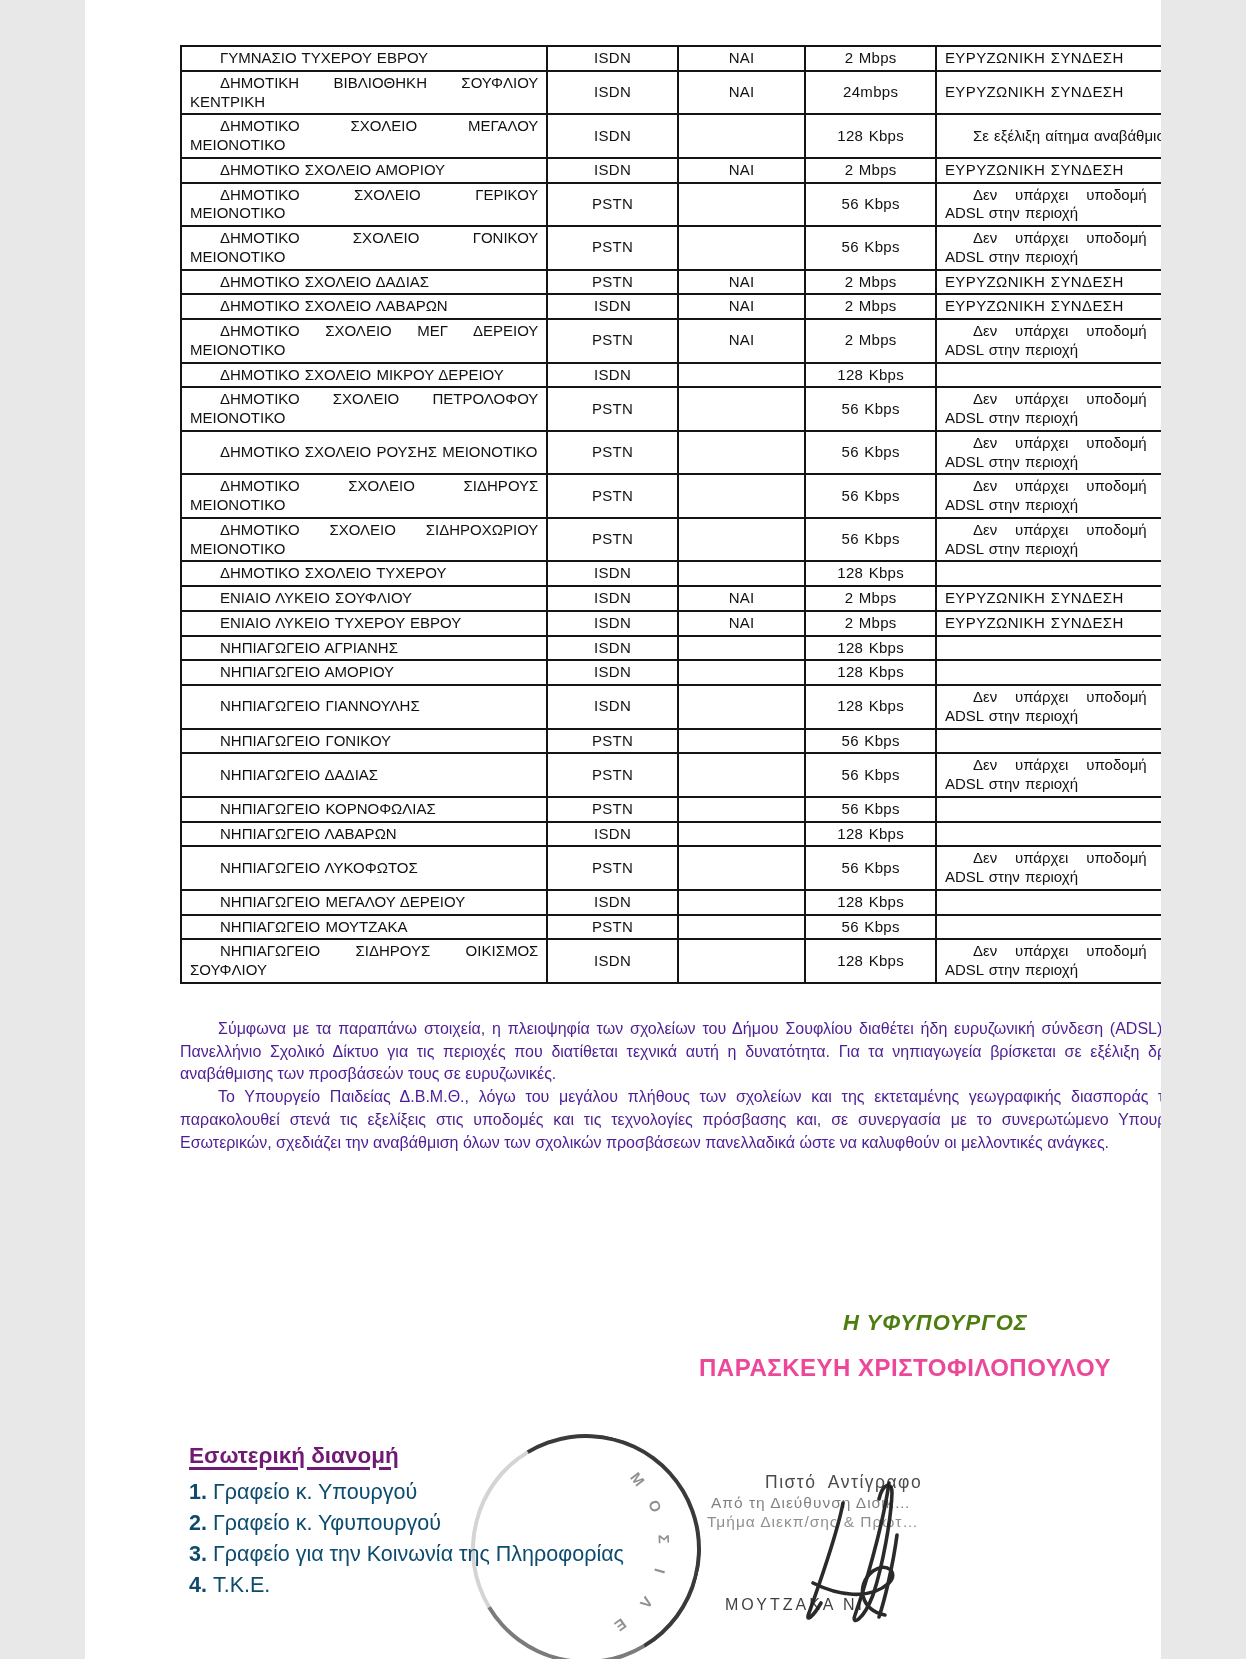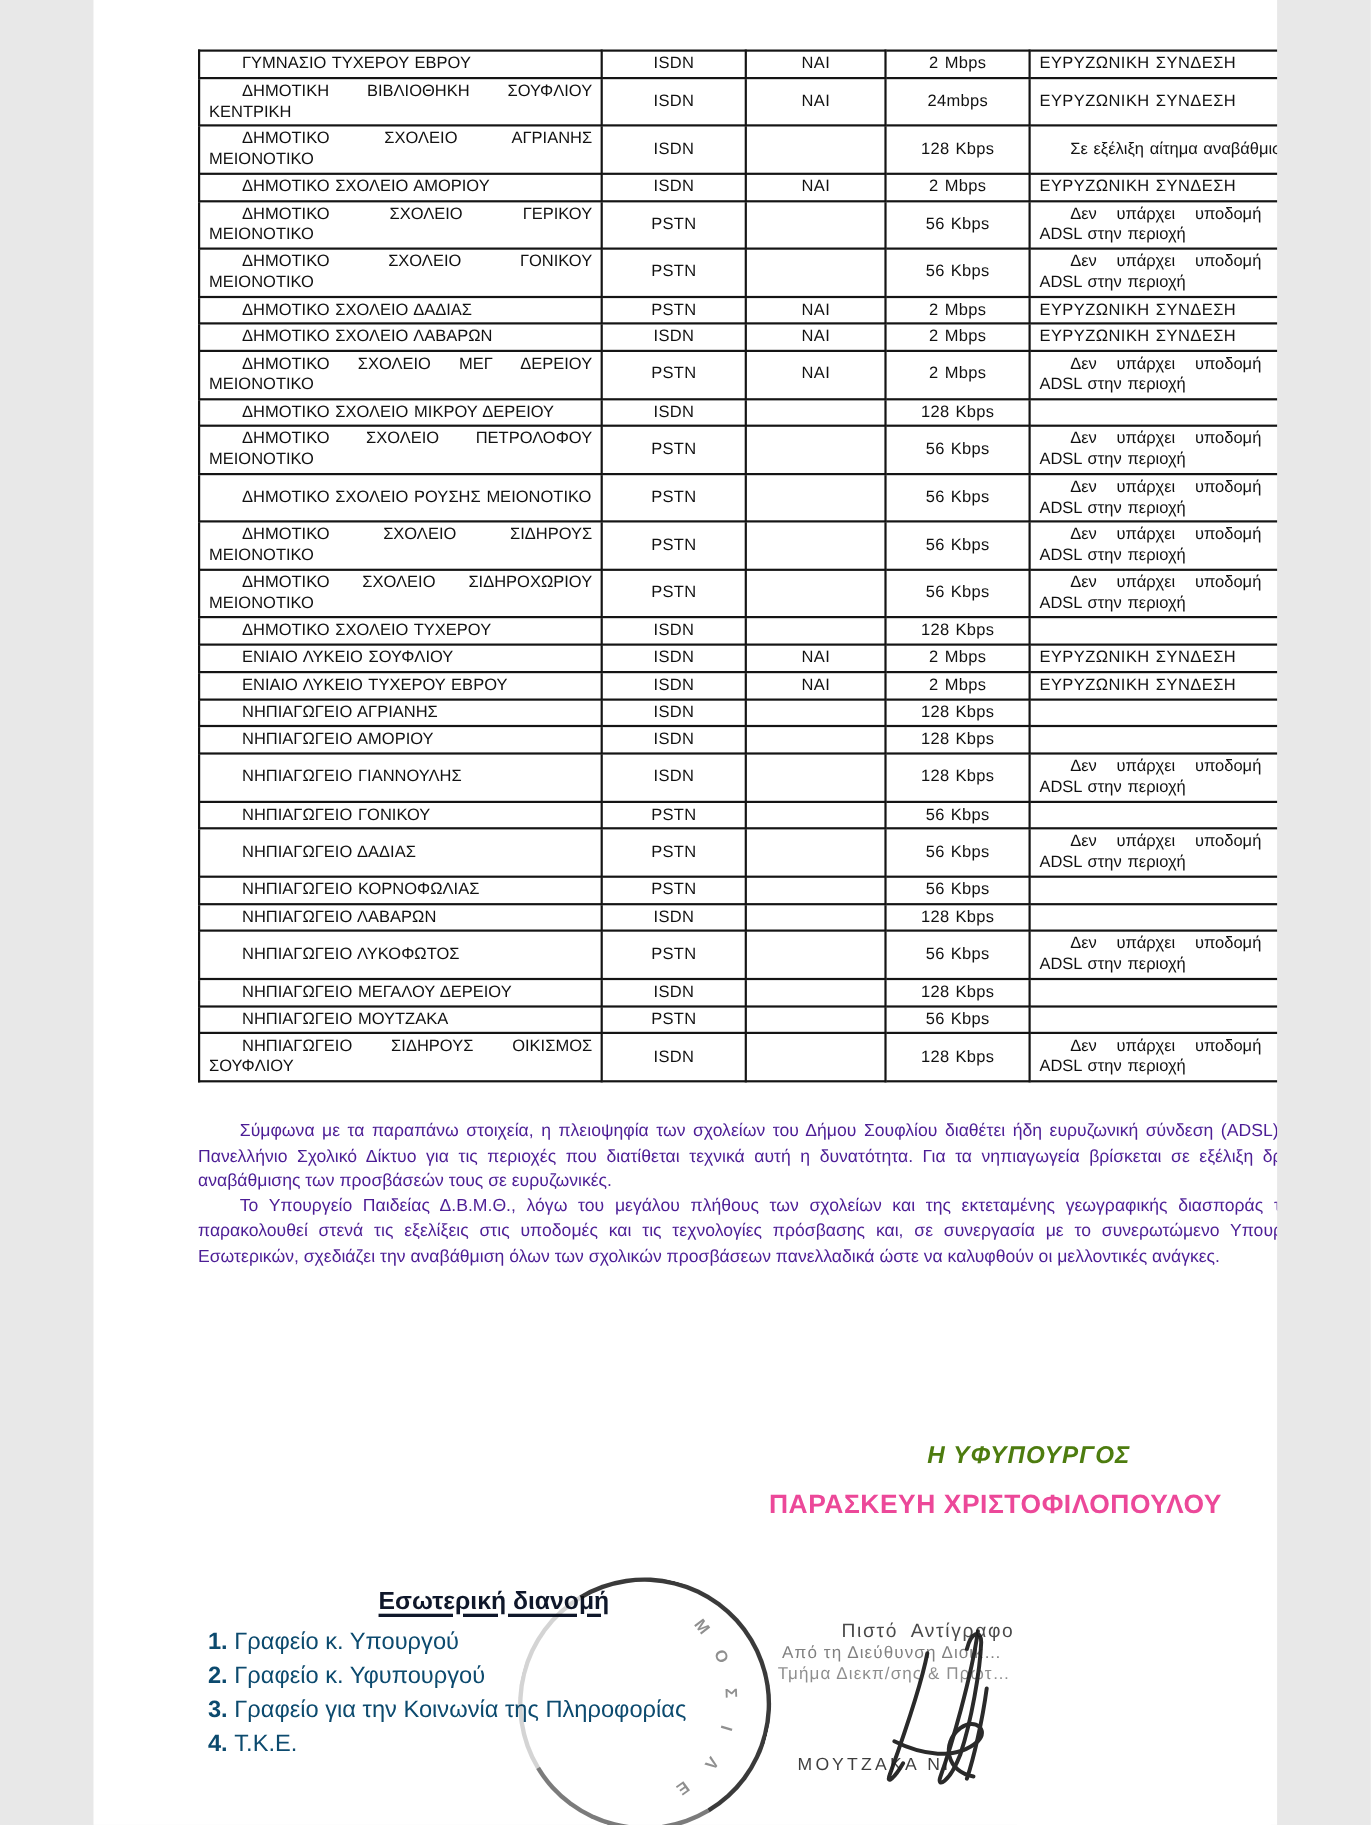--- a/index.html
+++ b/index.html
@@ -50,24 +50,23 @@
   }
   .name-line{
     position:absolute;left:614px;top:1354px;
     font-size:24px;font-weight:700;letter-spacing:0.5px;color:#ec4899;
     white-space:nowrap;
   }
 
   
   .dist{position:absolute;left:104px;top:1443px;width:520px;}
   .dist-head{
-    font-size:22.5px;font-weight:700;color:#0f172a;
+    font-size:22.5px;font-weight:700;color:#701a75;
     text-decoration:underline;text-underline-offset:4px;text-decoration-thickness:2.5px;
     margin-bottom:8px;
-    text-align:center;
   }
   .dist-item{font-size:21.5px;line-height:31px;color:#0c4a6e;white-space:nowrap;}
   .dist-item b{font-weight:700;margin-right:6px;}
 
   
   .stamp{
     position:absolute;left:386px;top:1434px;width:222px;height:222px;
     border-radius:50%;
     border:4px solid rgba(15,15,15,0.82);
     border-left-color:rgba(15,15,15,0.18);
@@ -111,21 +110,21 @@
           <td class="c-status center">ΕΥΡΥΖΩΝΙΚΗ ΣΥΝΔΕΣΗ</td>
         </tr>
         <tr>
           <td class="c-name">ΔΗΜΟΤΙΚΗ ΒΙΒΛΙΟΘΗΚΗ ΣΟΥΦΛΙΟΥ ΚΕΝΤΡΙΚΗ</td>
           <td class="c-mid">ISDN</td>
           <td class="c-mid">ΝΑΙ</td>
           <td class="c-mid">24mbps</td>
           <td class="c-status center">ΕΥΡΥΖΩΝΙΚΗ ΣΥΝΔΕΣΗ</td>
         </tr>
         <tr>
-          <td class="c-name">ΔΗΜΟΤΙΚΟ ΣΧΟΛΕΙΟ ΑΓΡΙΑΝΗΣ ΜΕΙΟΝΟΤΙΚΟ</td>
+          <td class="c-name">ΔΗΜΟΤΙΚΟ ΣΧΟΛΕΙΟ ΜΕΓΑΛΟΥ ΜΕΙΟΝΟΤΙΚΟ</td>
           <td class="c-mid">ISDN</td>
           <td class="c-mid"></td>
           <td class="c-mid">128 Kbps</td>
           <td class="c-status">Σε εξέλιξη αίτημα αναβάθμισης</td>
         </tr>
         <tr>
           <td class="c-name">ΔΗΜΟΤΙΚΟ ΣΧΟΛΕΙΟ ΑΜΟΡΙΟΥ</td>
           <td class="c-mid">ISDN</td>
           <td class="c-mid">ΝΑΙ</td>
           <td class="c-mid">2 Mbps</td>

